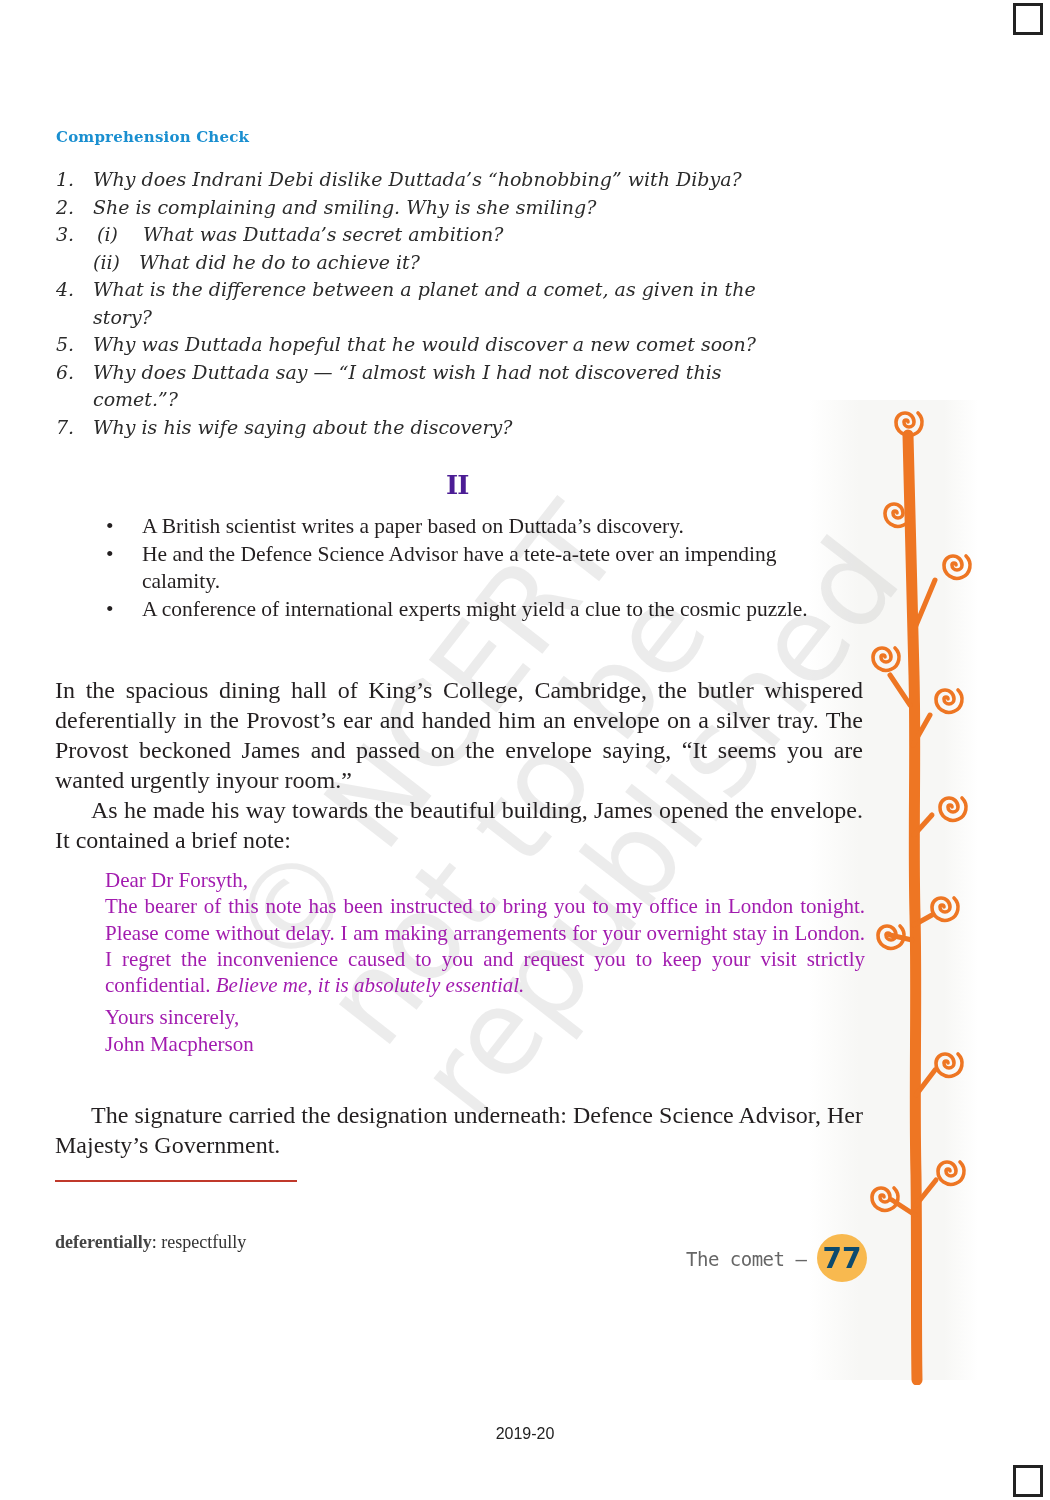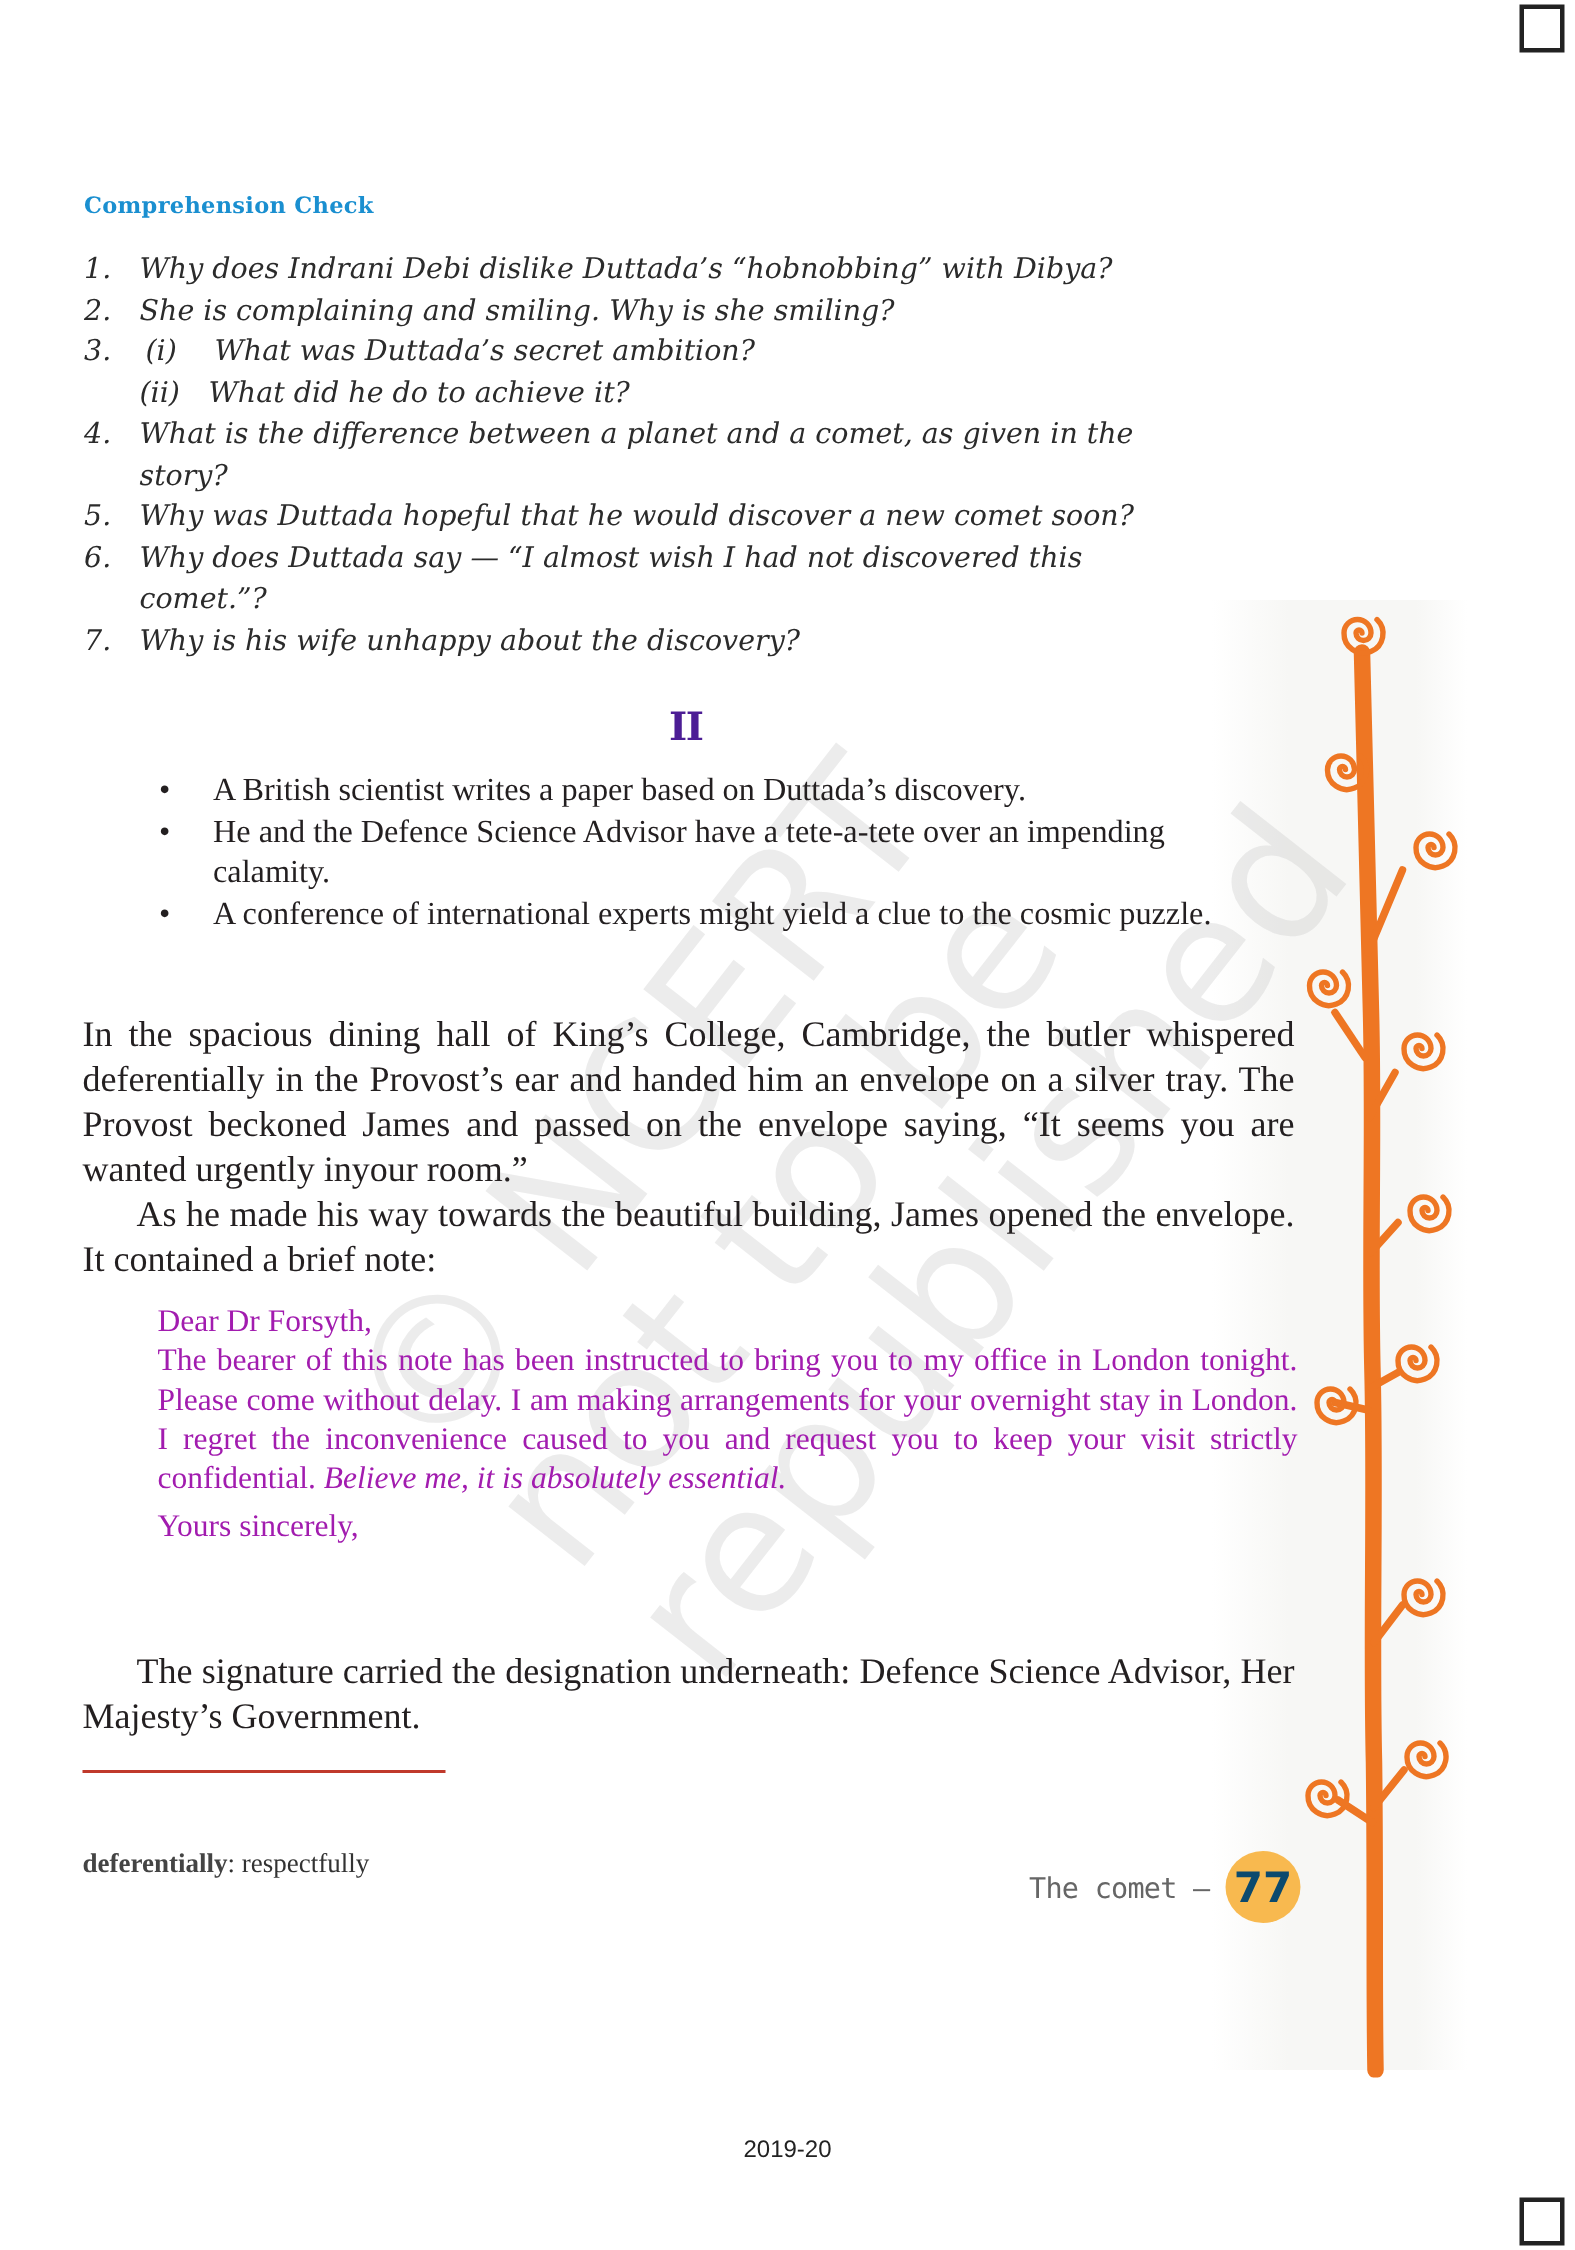--- a/index.html
+++ b/index.html
@@ -82,38 +82,39 @@
   <li><span class="qnum">1.</span><span>Why does Indrani Debi dislike Duttada’s “hobnobbing” with Dibya?</span></li>
   <li><span class="qnum">2.</span><span>She is complaining and smiling. Why is she smiling?</span></li>
   <li>
       <span class="qnum">3.</span>
     <div class="sub" style="padding-left:46px; margin-left:4px;"><span class="subnum">(i)</span><span>What was Duttada’s secret ambition?</span></div>
     <div class="sub" style="padding-left:46px; margin-left:0px;"><span class="subnum">(ii)</span><span>What did he do to achieve it?</span></div>
   </li>
   <li style="padding-right:40px;"><span class="qnum">4.</span><span>What is the difference between a planet and a comet, as given in the story?</span></li>
   <li><span class="qnum">5.</span><span>Why was Duttada hopeful that he would discover a new comet soon?</span></li>
   <li style="padding-right:60px;"><span class="qnum">6.</span><span>Why does Duttada say — “I almost wish I had not discovered this comet.”?</span></li>
-  <li><span class="qnum">7.</span><span>Why is his wife unhappy about the discovery?</span></li>
+  <li><span class="qnum">7.</span><span>Why is his wife saying about the discovery?</span></li>
 </ol>
 
 <div class="section-num">II</div>
 
 <ul class="bullets">
   <li><span class="dot">•</span><span>A British scientist writes a paper based on Duttada’s discovery.</span></li>
   <li><span class="dot">•</span><span>He and the Defence Science Advisor have a tete-a-tete over an impending calamity.</span></li>
   <li><span class="dot">•</span><span>A conference of international experts might yield a clue to the cosmic puzzle.</span></li>
 </ul>
 
 <p class="para" style="top:675px;">In the spacious dining hall of King’s College, Cambridge, the butler whispered deferentially in the Provost’s ear and handed him an envelope on a silver tray. The Provost beckoned James and passed on the envelope saying, “It seems you are wanted urgently inyour room.”</p>
 <p class="para indent" style="top:795px;">As he made his way towards the beautiful building, James opened the envelope. It contained a brief note:</p>
 
 <div class="letter" style="top:867px;">
   <p>Dear Dr Forsyth,</p>
   <p style="text-align:justify;"><span>The bearer of this note has been instructed to bring you to my office in London tonight. Please come without delay. I am making arrangements for your overnight stay in London. I regret the inconvenience caused to you and request you to keep your visit strictly confidential.</span> <span class="it">Believe me, it is absolutely essential.</span></p>
   <p style="margin-top:6px;">Yours sincerely,</p>
+  <p>John Macpherson</p>
 </div>
 
 <p class="para indent" style="top:1100px;">The signature carried the designation underneath: Defence Science Advisor, Her Majesty’s Government.</p>
 
 <div class="footnote-rule"></div>
 <div class="footnote"><b>deferentially</b><span>:</span> <span>respectfully</span></div>
 
 <div class="running">The comet – I</div>
 <div class="page-badge">
     <span>77</span>

